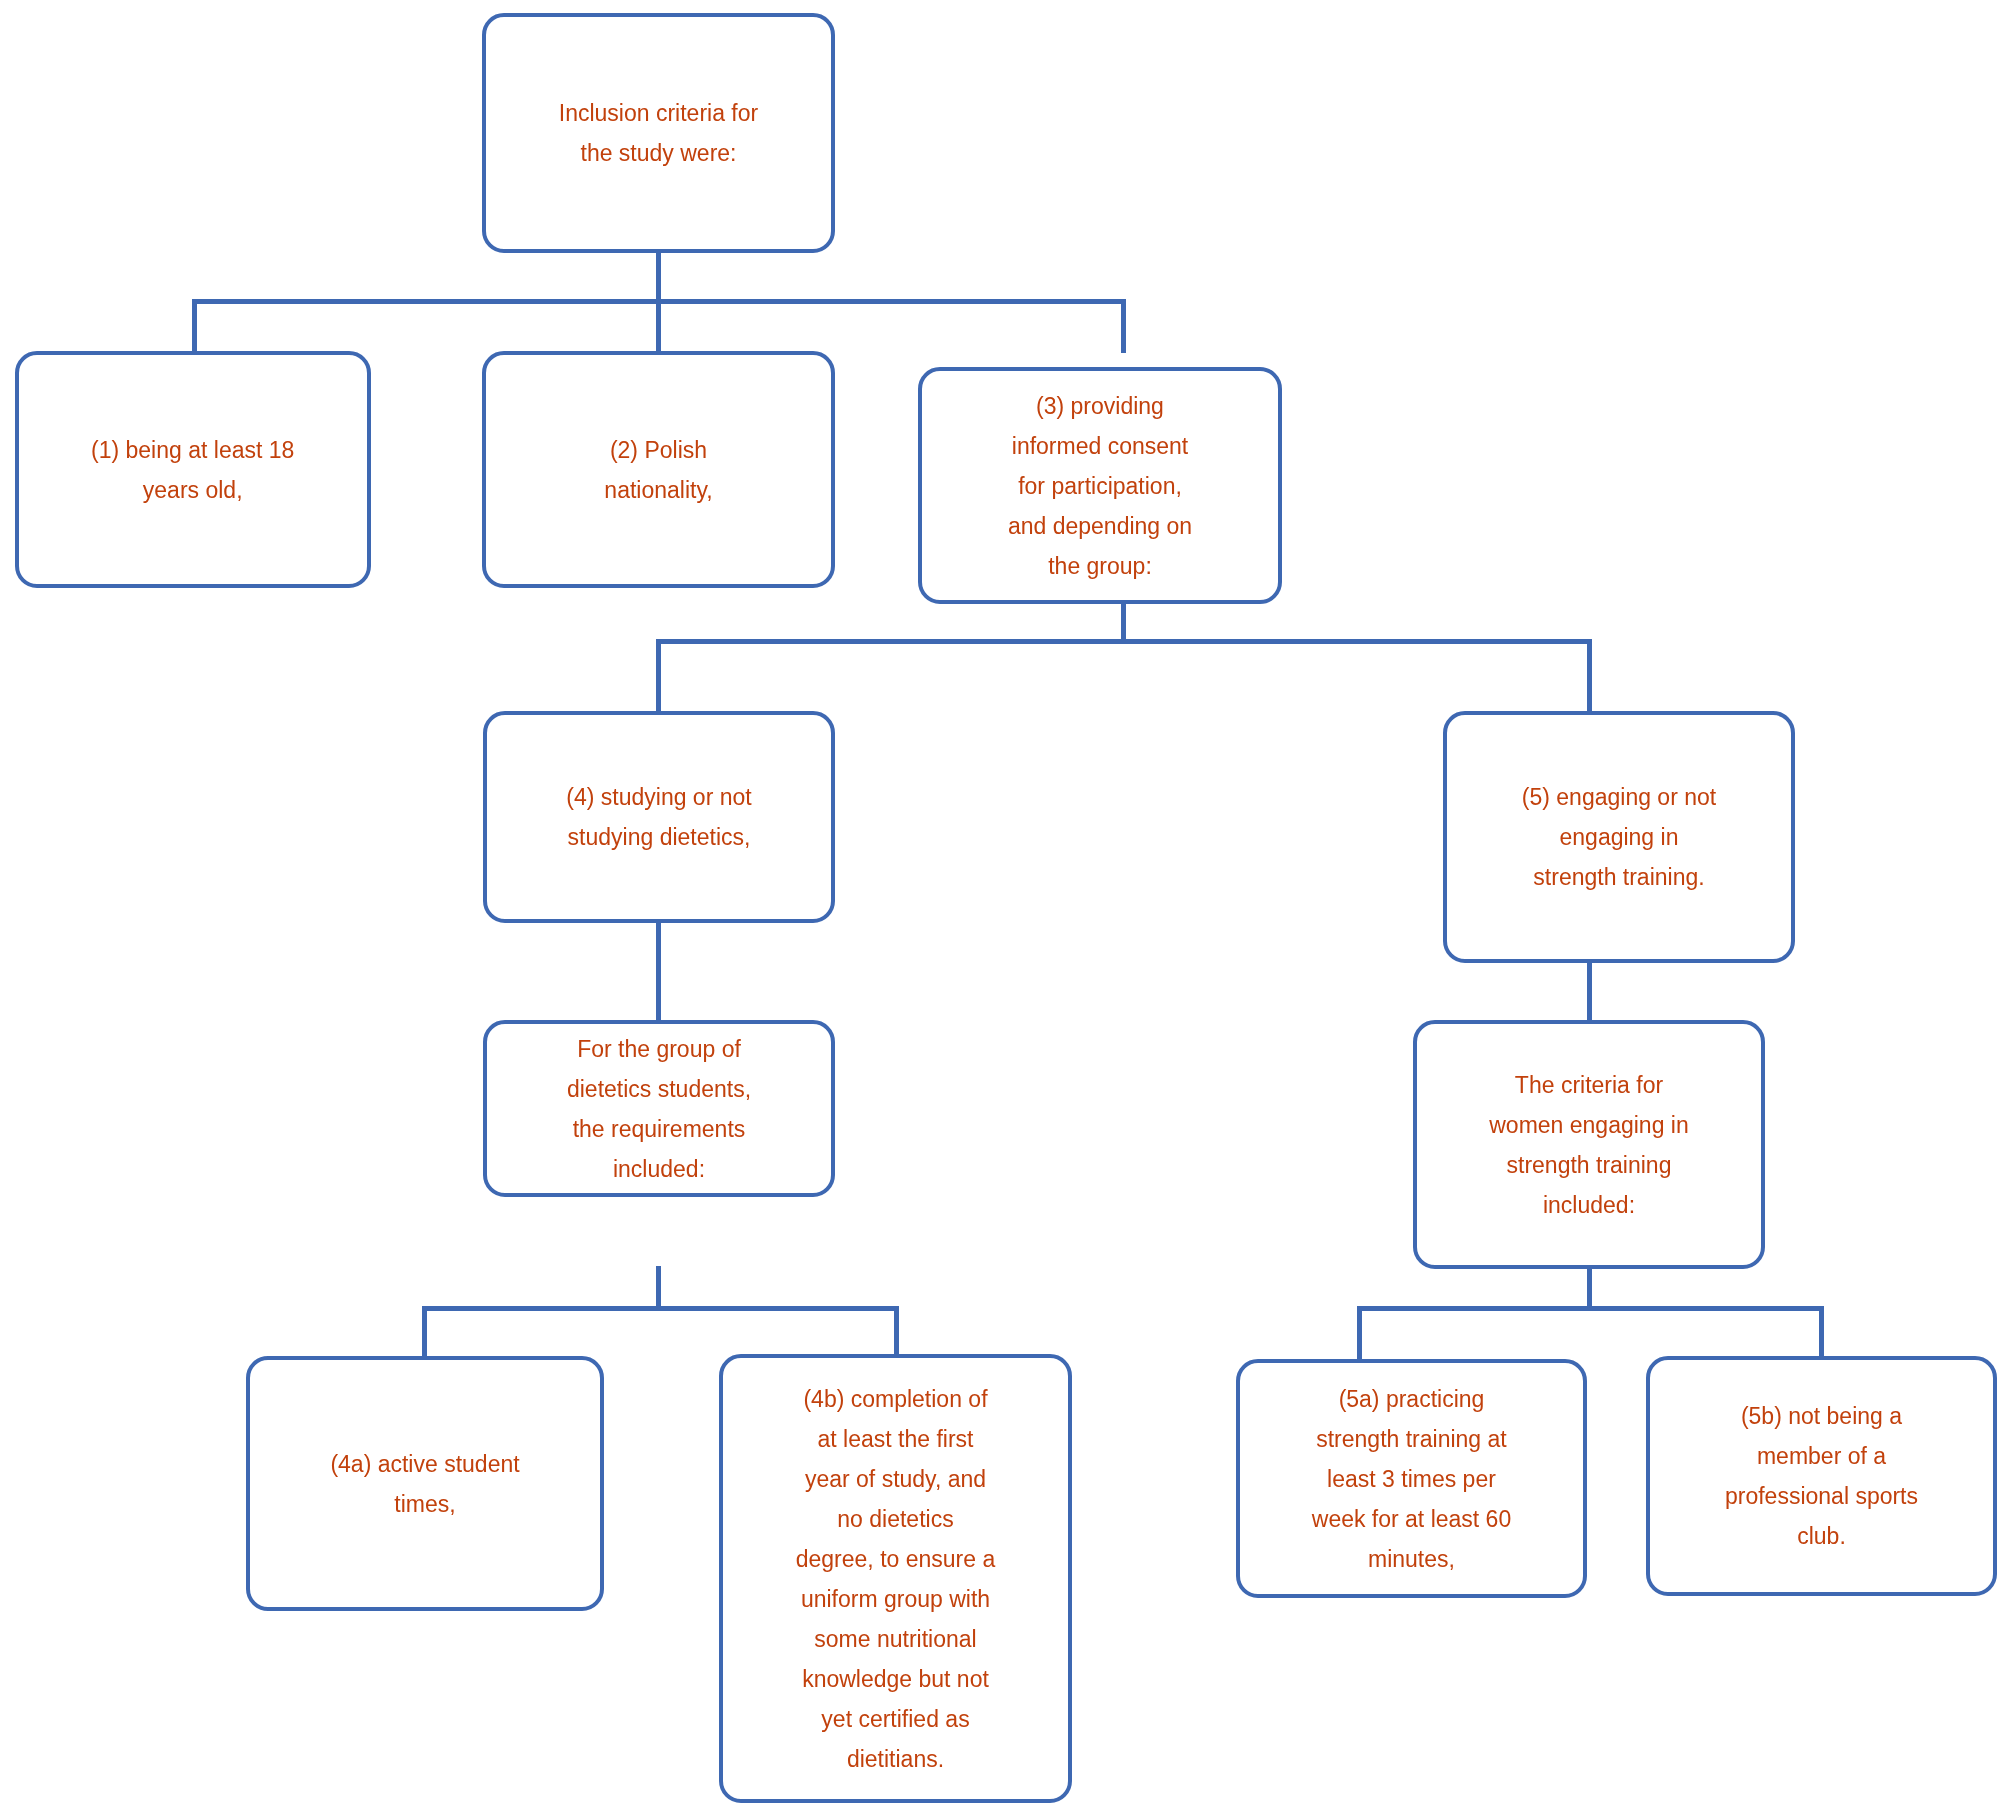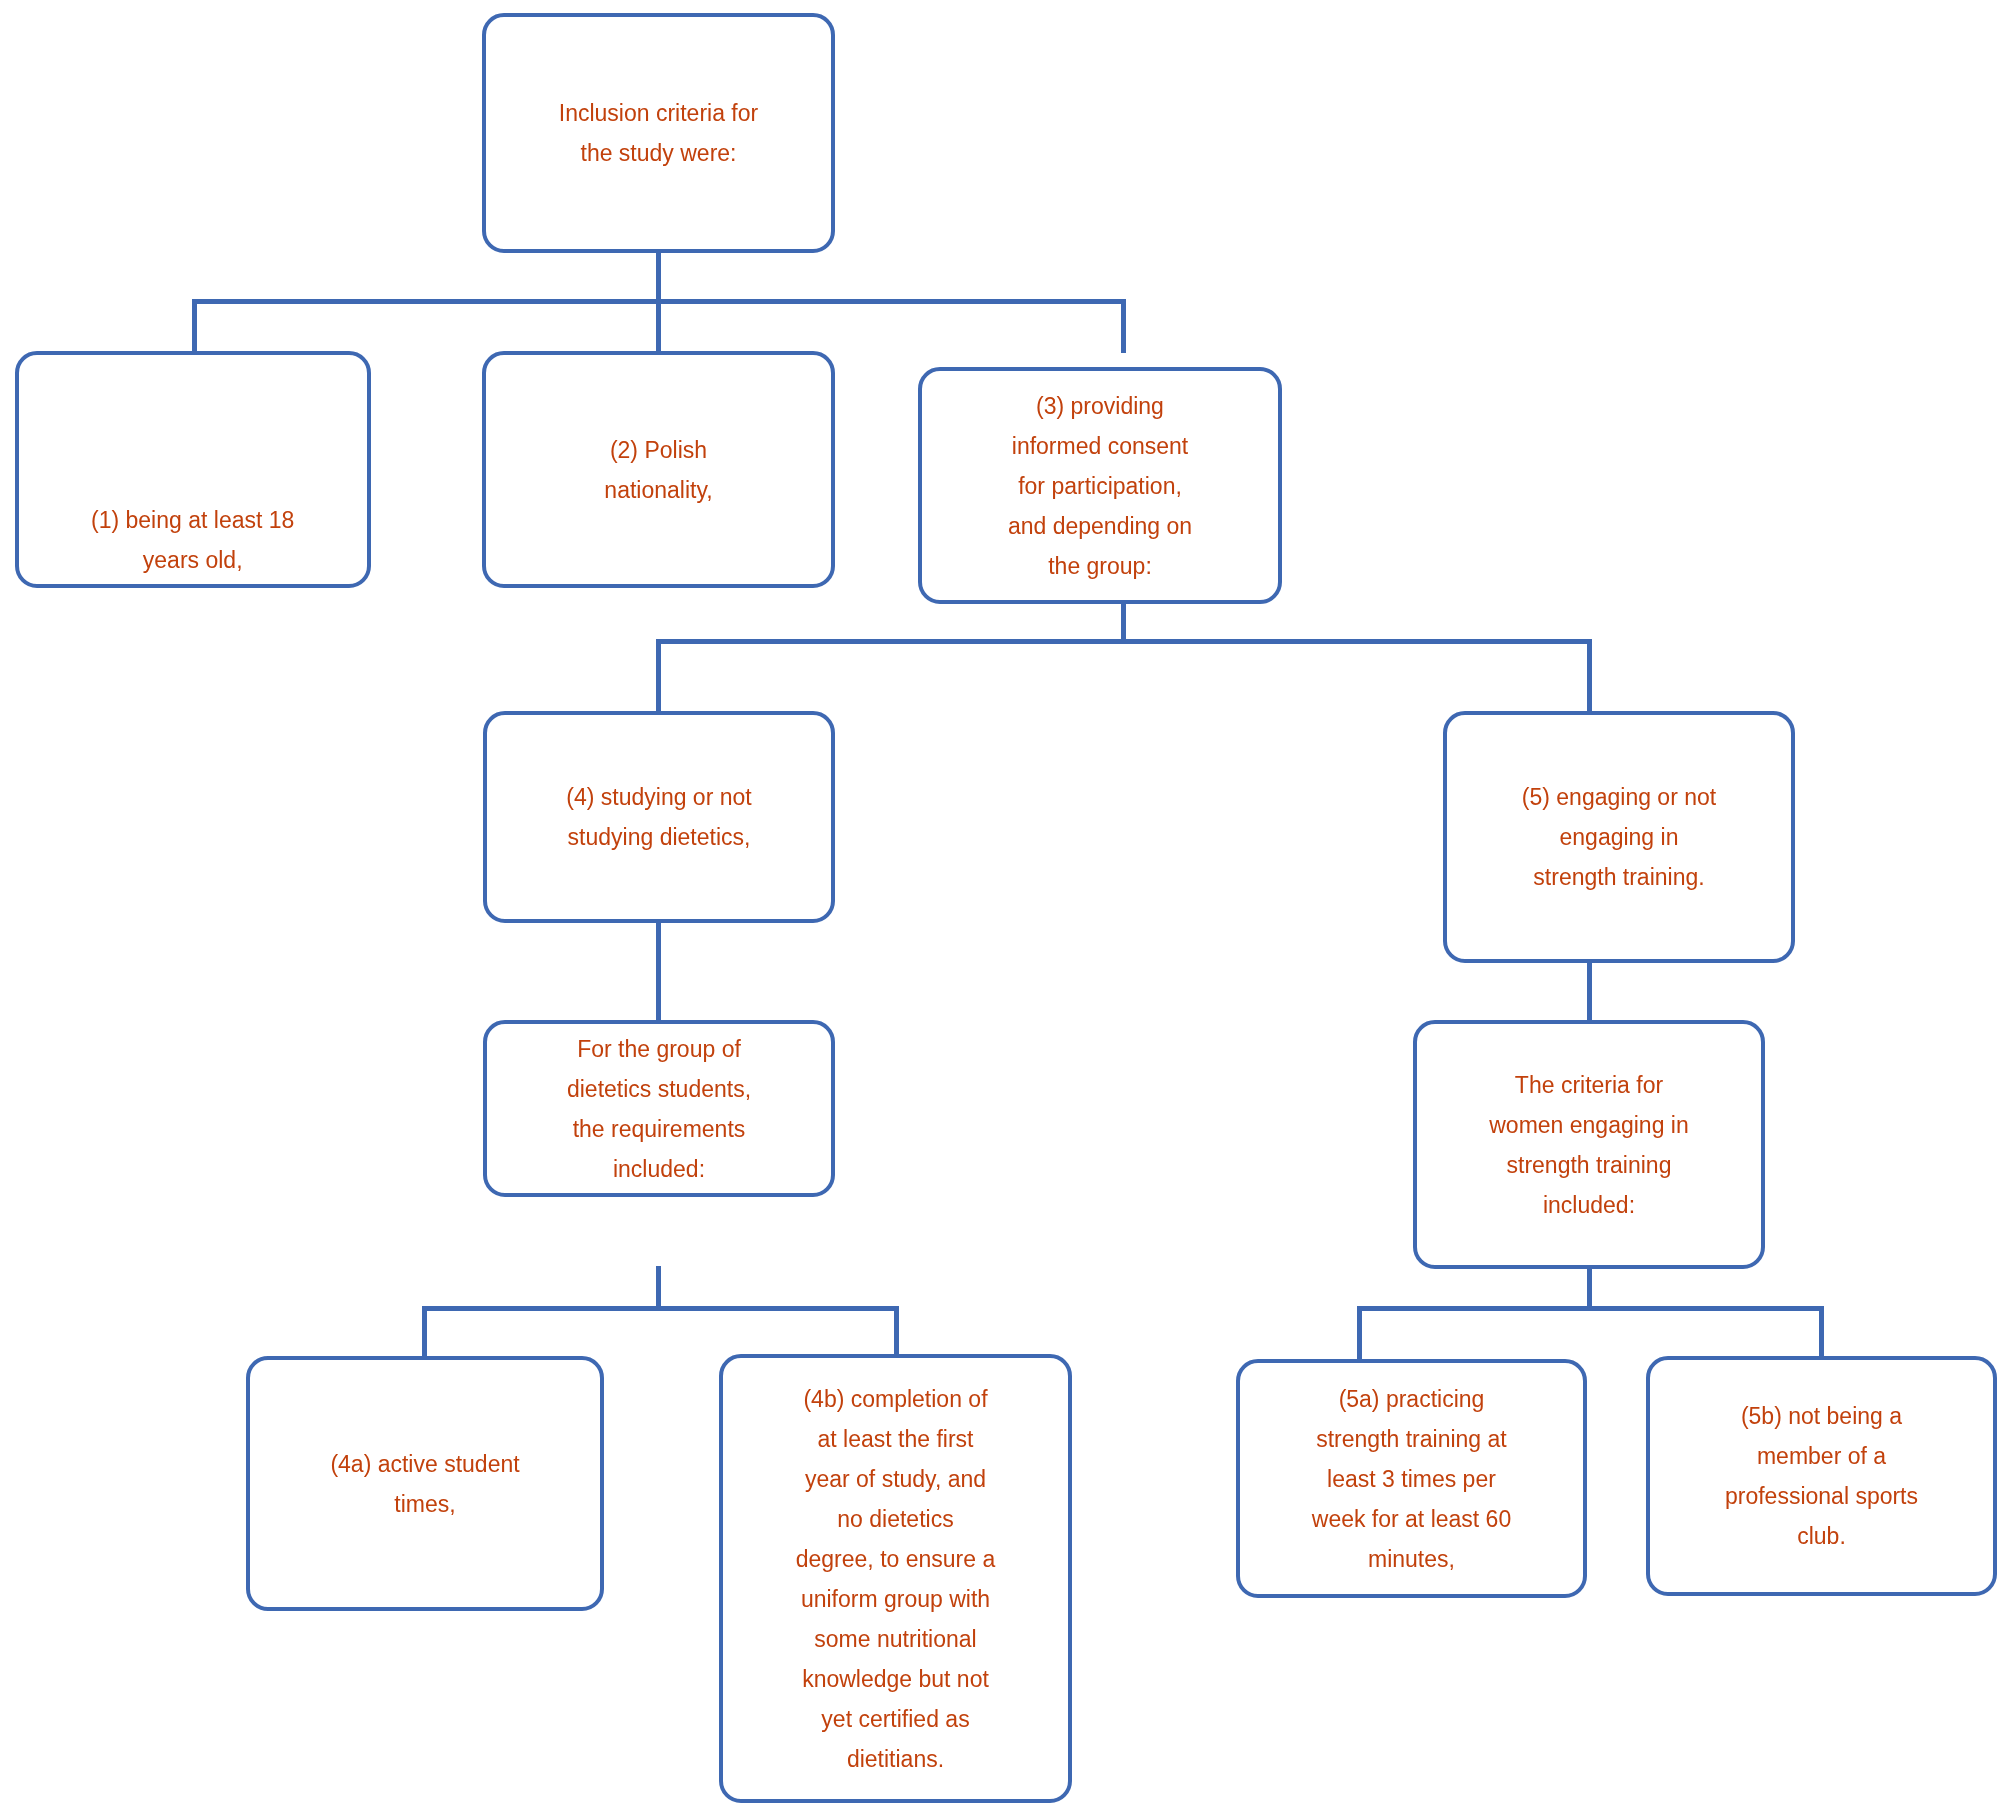--- a/index.html
+++ b/index.html
@@ -34,21 +34,21 @@
     font-weight: 400;
     color: #c2410c;
   }
   .conn {
     position: absolute;
     background: #3E68B2;
   }
 
   
   .n-root { left: 482px;  top: 13px;   width: 353px; height: 240px; }
-  .n-1    { left: 14.7px;   top: 351px;  width: 356px; height: 237px; align-items: flex-end; }
+  .n-1    { left: 14.7px;   top: 351px;  width: 356px; height: 237px; }
   .n-2    { left: 482px;  top: 351px;  width: 353px; height: 237px; }
   .n-3    { left: 918px; top: 351px;  width: 364px; height: 237px; margin-top: 16px; }
   .n-4    { left: 483px;  top: 711px; width: 352px; height: 212px; }
   .n-5    { left: 1443px; top: 711px; width: 352px; height: 252px; }
   .n-4h   { left: 483px;  top: 1020px; width: 352px; height: 177px; }
   .n-5h   { left: 1413px; top: 1020px; width: 352px; height: 249px; }
   .n-4a   { left: 246px;  top: 1356px; width: 358px; height: 255px; }
   .n-4b   { left: 719px; top: 1354px; width: 353px; height: 449px; }
   .n-5a   { left: 1236px; top: 1359px; width: 351px; height: 239px; }
   .n-5b   { left: 1646px; top: 1356px; width: 351px; height: 240px; text-align: center; }

